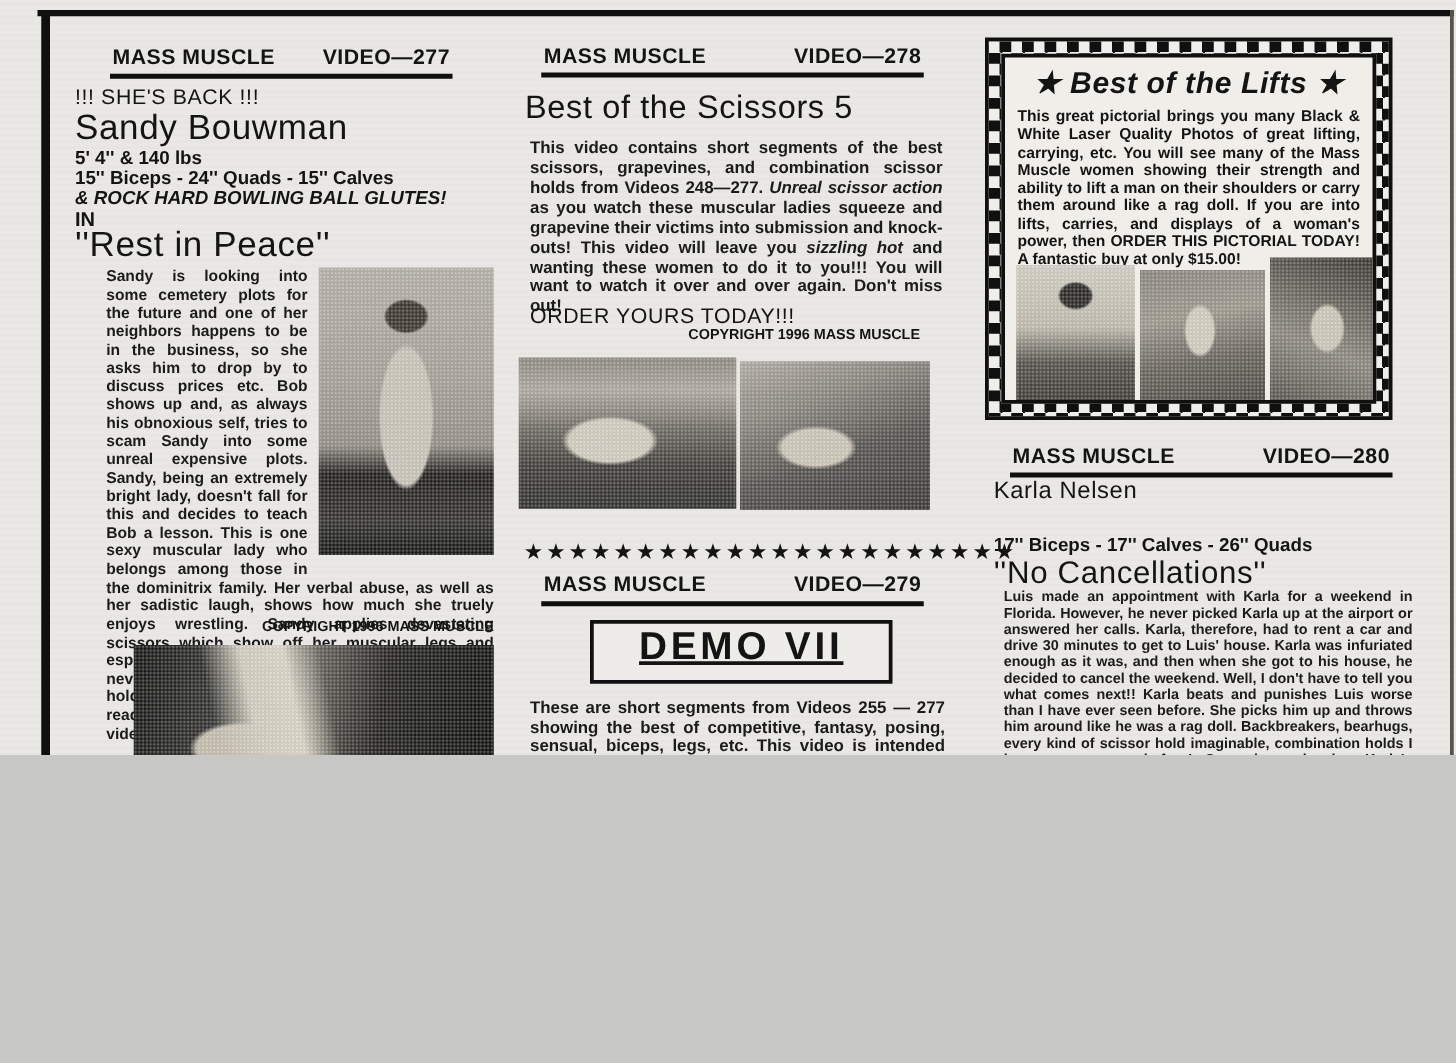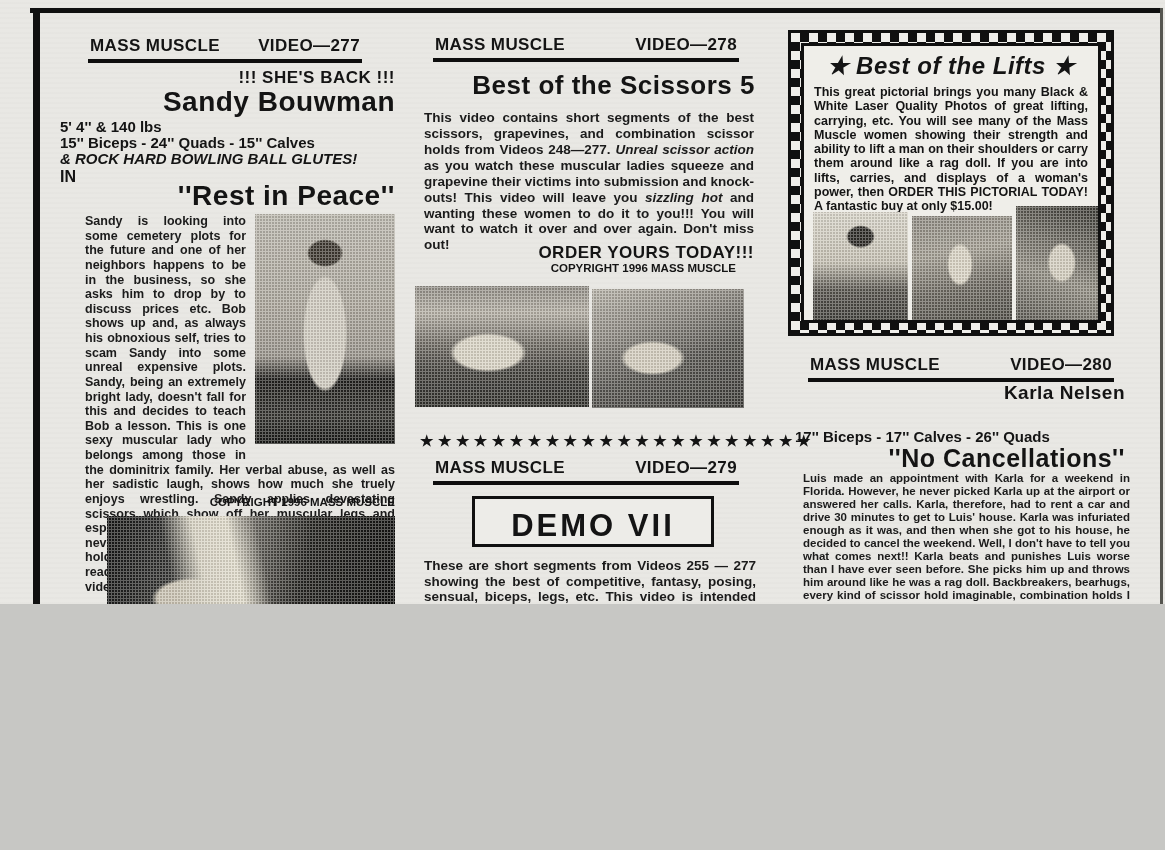--- a/index.html
+++ b/index.html
@@ -11,39 +11,39 @@
   .page::before { 
     content:""; position:absolute; inset:0; pointer-events:none;
     background:repeating-linear-gradient(0deg, rgba(0,0,0,0.012) 0 2px, transparent 2px 5px);
   }
   .frame { position:absolute; background:#101010; }
 
   
   .mm-header { position:absolute; display:flex; justify-content:space-between;
     font-weight:bold; font-size:17px; letter-spacing:.4px;
     border-bottom:4px solid #0e0e0e; padding:0 2px 3px 2px; }
-  .big-title { position:absolute; text-align:right; font-weight:bold; letter-spacing:.5px; }
+  .big-title { position:absolute; text-align:left; font-weight:normal; letter-spacing:.5px; }
   .stat { position:absolute; text-align:left; font-weight:bold; font-size:15px; }
   .bodytxt { position:absolute; text-align:justify; font-weight:bold; color:#1b1b1b; }
   .copyline { position:absolute; font-weight:bold; font-size:11.5px; text-align:right; }
 
   
   .ph { position:absolute; overflow:hidden; background-color:#666; }
   .ph::after { content:""; position:absolute; inset:0;
     background-image:radial-gradient(rgba(248,248,244,0.30) 1px, rgba(0,0,0,0.14) 1.3px, transparent 1.7px);
     background-size:3px 3px; }
   .float-ph { float:right; position:relative; overflow:hidden; width:140px; height:230px; margin:0 0 5px 9px; }
   .float-ph::after { content:""; position:absolute; inset:0;
     background-image:radial-gradient(rgba(248,248,244,0.30) 1px, rgba(0,0,0,0.14) 1.3px, transparent 1.7px);
     background-size:3px 3px; }
 
   
   .stars { position:absolute; font-size:15px; letter-spacing:4.5px; font-weight:bold; text-align:center; }
-  .demo-box { position:absolute; border:3px solid #101010; display:flex; align-items:flex-end; justify-content:center;
-    font-weight:bold; font-size:31px; letter-spacing:3px; background:#edece8; }
+  .demo-box { position:absolute; border:3px solid #101010; display:flex; align-items:flex-start; justify-content:center;
+    font-weight:bold; font-size:31px; letter-spacing:3px; background:#edece8;text-decoration:underline; }
 
   
   .pict-outer { position:absolute; box-sizing:border-box; border:3px solid #101010; padding:10px;
     background:repeating-conic-gradient(#101010 0% 25%, #efeeea 25% 50%) 0 0/18px 18px; }
   .pict-inner { position:relative; width:100%; height:100%; box-sizing:border-box;
     border:3px solid #101010; background:#efeee9; overflow:hidden; }
   .pict-title { font-weight:bold; font-size:24px; margin-top:6px; letter-spacing:.5px; text-align:center;font-style:italic; }
   .pict-sub { font-weight:bold; font-size:17px; letter-spacing:5px; text-align:center; margin-top:1px; }
   .pict-body { text-align:justify; font-weight:bold; font-size:12.5px; line-height:1.14; padding:5px 10px 0 10px; }
 

